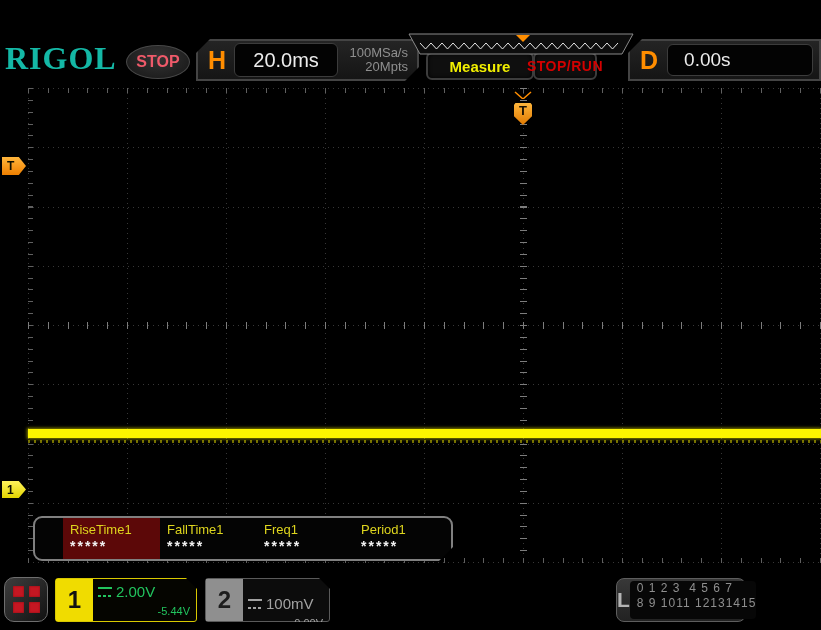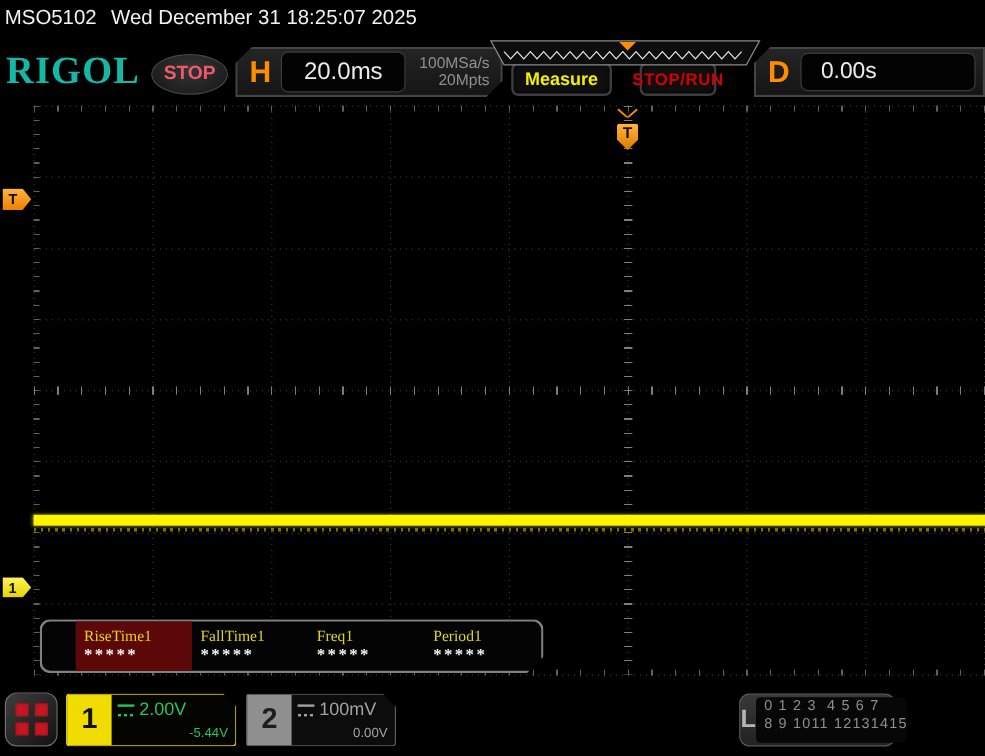--- a/index.html
+++ b/index.html
@@ -23,21 +23,21 @@
   .d-panel{left:628px;width:193px;clip-path:polygon(14px 0,100% 0,100% 100%,0 100%,0 14px);}
   .panel .big-letter{color:#ff8d00;font-weight:bold;font-size:25px;margin-left:10px;}
   .inset-box{background:#030303;border:1px solid #3c3c3c;border-radius:6px;height:32px;
         display:flex;align-items:center;justify-content:center;color:#ececec;}
   .h-inset{width:102px;margin-left:8px;font-size:20px;}
   .d-inset{width:146px;margin-left:9px;font-size:19px;justify-content:flex-start;padding-left:16px;box-sizing:border-box;}
   .rate-stack{margin-left:auto;text-align:right;color:#8f8f8f;font-size:13px;line-height:14px;padding-right:9px;}
   .scope-btn{position:absolute;top:52px;height:28px;background:#0f0f0f;border:2px solid #3d3d3d;
         border-radius:6px;box-sizing:border-box;display:flex;align-items:center;justify-content:center;
         font-weight:bold;box-shadow:inset 0 0 4px #000;}
-  .measure-btn{left:426px;width:84px;color:#f2ef00;font-size:15px;}
+  .measure-btn{left:426px;width:108px;color:#f2ef00;font-size:15px;}
   .stoprun-btn{left:533px;width:64px;color:#d40000;font-size:14px;letter-spacing:.5px;}
   .preview{position:absolute;left:408px;top:33px;z-index:3;}
 
   
   .graticule{position:absolute;left:28px;top:88px;width:793px;height:475px;}
   .gl{position:absolute;}
   .gl.v{top:0;width:1px;height:474px;background:repeating-linear-gradient(180deg,#373737 0 1px,transparent 1px 5px);}
   .gl.h{left:0;height:1px;width:793px;background:repeating-linear-gradient(90deg,#373737 0 1px,transparent 1px 5px);}
   .axis-v{position:absolute;left:492px;top:0;width:7px;height:474px;
         background:repeating-linear-gradient(180deg,#7d7d7d 0 1px,transparent 1px 11.85px);}
@@ -64,21 +64,21 @@
   .trig-pos{position:absolute;left:514px;top:85px;width:18px;z-index:5;}
   .trig-shield{width:18px;height:22px;margin-top:0px;background:linear-gradient(#ffb63c,#e07900);
         clip-path:polygon(0 8%,8% 0,92% 0,100% 8%,100% 60%,50% 100%,0 60%);
         color:#1a1000;font-weight:bold;font-size:13px;text-align:center;line-height:15px;}
 
   
   .meas-panel{position:absolute;left:33px;top:516px;width:420px;height:45px;background:#040404;
         border:2px solid #808080;border-radius:9px;box-sizing:border-box;z-index:6;
         clip-path:polygon(0 0,100% 0,100% calc(100% - 14px),calc(100% - 14px) 100%,0 100%);
         display:flex;padding-left:28px;}
-  .meas-item{width:118px;padding:4px 0 4px 7px;box-sizing:border-box;font-family:Liberation Serif, serif;}
+  .meas-item{width:118px;padding:4px 0 4px 7px;box-sizing:border-box;}
   .meas-item.selected{background:#5c0808;}
   .meas-label{color:#ded51e;font-size:13px;}
   .meas-value{color:#f2f2f2;font-size:14px;font-weight:bold;letter-spacing:2px;margin-top:1px;}
 
   
   .win-icon{position:absolute;left:4px;top:577px;width:44px;height:45px;border-radius:10px;
         background:linear-gradient(135deg,#3d3d3d,#121212);border:1px solid #6e6e6e;box-sizing:border-box;
         display:grid;grid-template-columns:11px 11px;grid-template-rows:11px 11px;gap:5px;
         align-content:center;justify-content:center;}
   .win-icon span{background:#c41722;box-shadow:inset 0 0 2px #7d0c12;}
@@ -86,42 +86,39 @@
   .ch1-block{left:55px;width:142px;border:1px solid #d8c800;background:#050500;
         clip-path:polygon(0 0,calc(100% - 11px) 0,100% 11px,100% 100%,0 100%);}
   .ch2-block{left:205px;width:125px;border:1px solid #5a5a5a;background:#0c0c0c;
         clip-path:polygon(0 0,calc(100% - 11px) 0,100% 11px,100% 100%,0 100%);}
   .ch-tab{width:37px;display:flex;align-items:center;justify-content:center;
         font-weight:bold;font-size:24px;color:#111;}
   .ch1-block .ch-tab{background:#f0dc00;}
   .ch2-block .ch-tab{background:#8f8f8f;color:#1d1d1d;}
   .ch-body{flex:1;padding:3px 6px 0 5px;display:flex;flex-direction:column;justify-content:flex-start;}
   .ch1-block .ch-body{color:#22c55e;}
-  .ch2-block .ch-body{color:#a2a2a2;}
+  .ch2-block .ch-body{color:#a2a2a2;margin-top:12px;}
   .ch-row1{font-size:15px;display:flex;align-items:center;gap:4px;line-height:19px;}
   .ch-row2{font-size:11px;text-align:right;line-height:20px;}
   .dc-icon{display:inline-block;width:14px;height:8px;border-top:2px solid currentColor;
         background:repeating-linear-gradient(90deg,currentColor 0 3px,transparent 3px 5px);
         background-size:14px 2px;background-position:bottom;background-repeat:no-repeat;}
   .logic-block{position:absolute;left:616px;top:578px;width:130px;height:44px;border-radius:8px;
         background:linear-gradient(#383838,#222);border:1px solid #5e5e5e;box-sizing:border-box;
         display:flex;align-items:center;}
   .logic-tab{width:28px;text-align:center;font-weight:bold;font-size:21px;color:#b5b5b5;}
   .logic-body{flex:1;background:#070707;border-radius:4px;margin:2px 3px 2px 0;height:38px;
         display:flex;flex-direction:column;justify-content:flex-start;padding-left:7px;box-sizing:border-box;}
   .logic-row{color:#8f8f8f;font-size:12px;line-height:15px;white-space:pre;letter-spacing:1px;}
 </style>
 </head>
 <body>
 
 <div class="screen">
 
-  <div class="status-bar">
-    <span class="model">MSO5102</span><span>Wed December 31 18:25:07 2025</span>
-  </div>
 
   <div class="logo">RIGOL</div>
   <div class="stop-badge">STOP</div>
 
   <div class="panel h-panel">
     <span class="big-letter">H</span>
     <div class="inset-box h-inset">20.0ms</div>
     <div class="rate-stack">
       <div>100MSa/s</div>
       <div>20Mpts</div>

